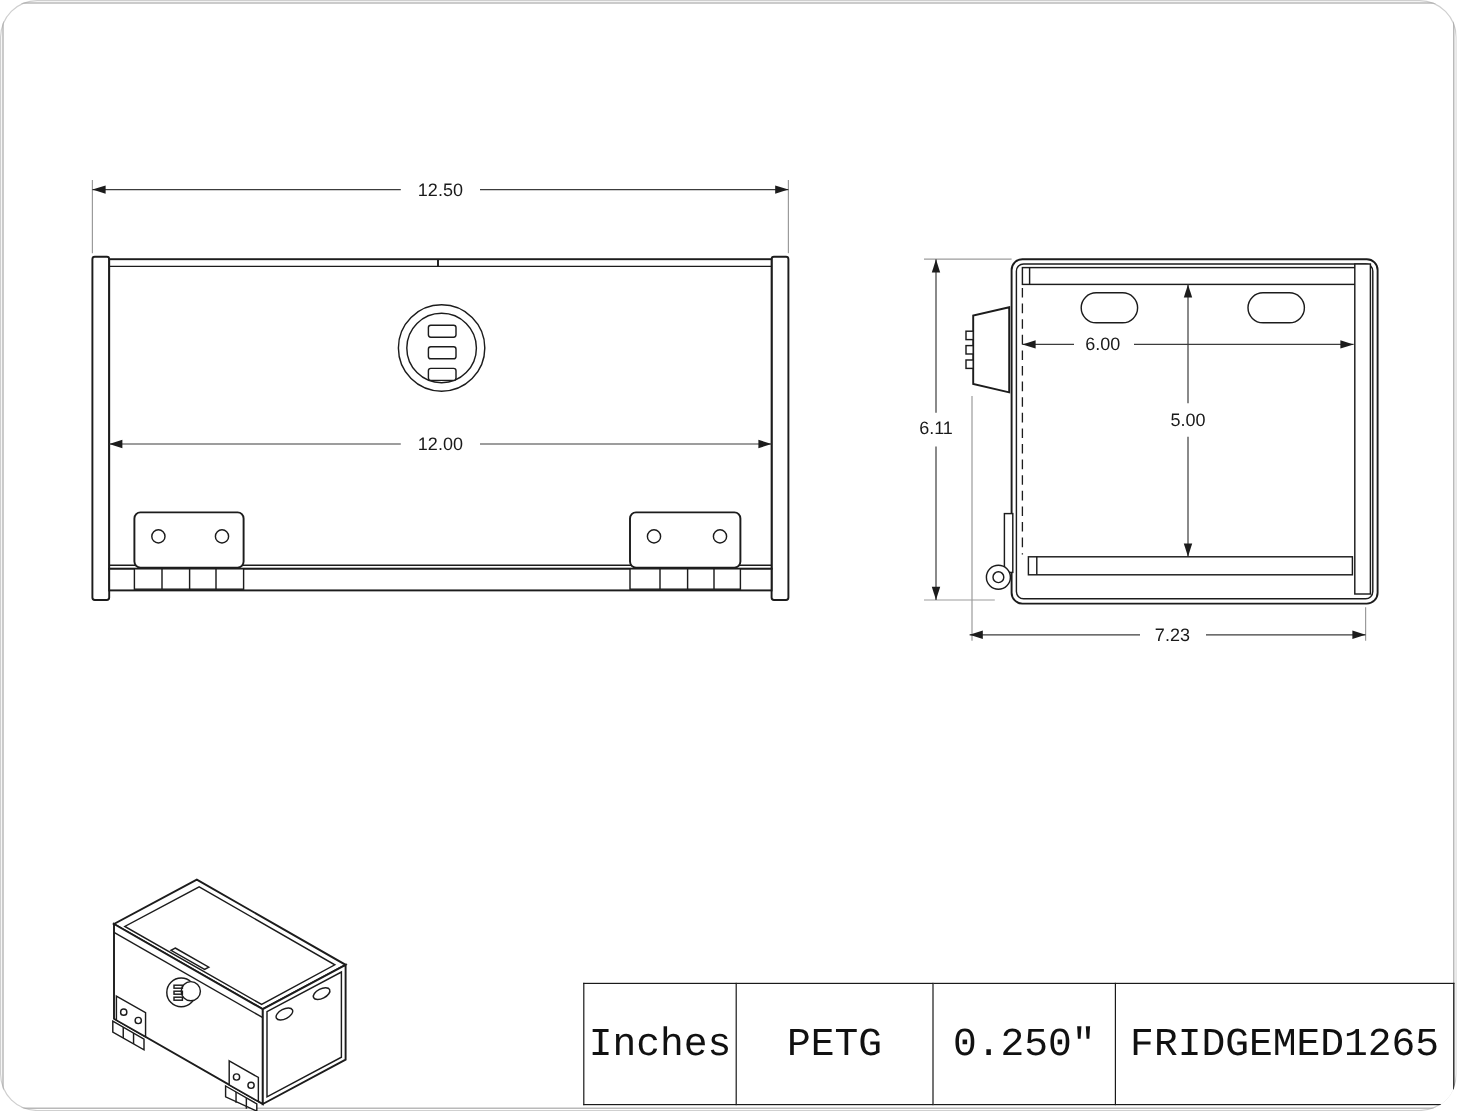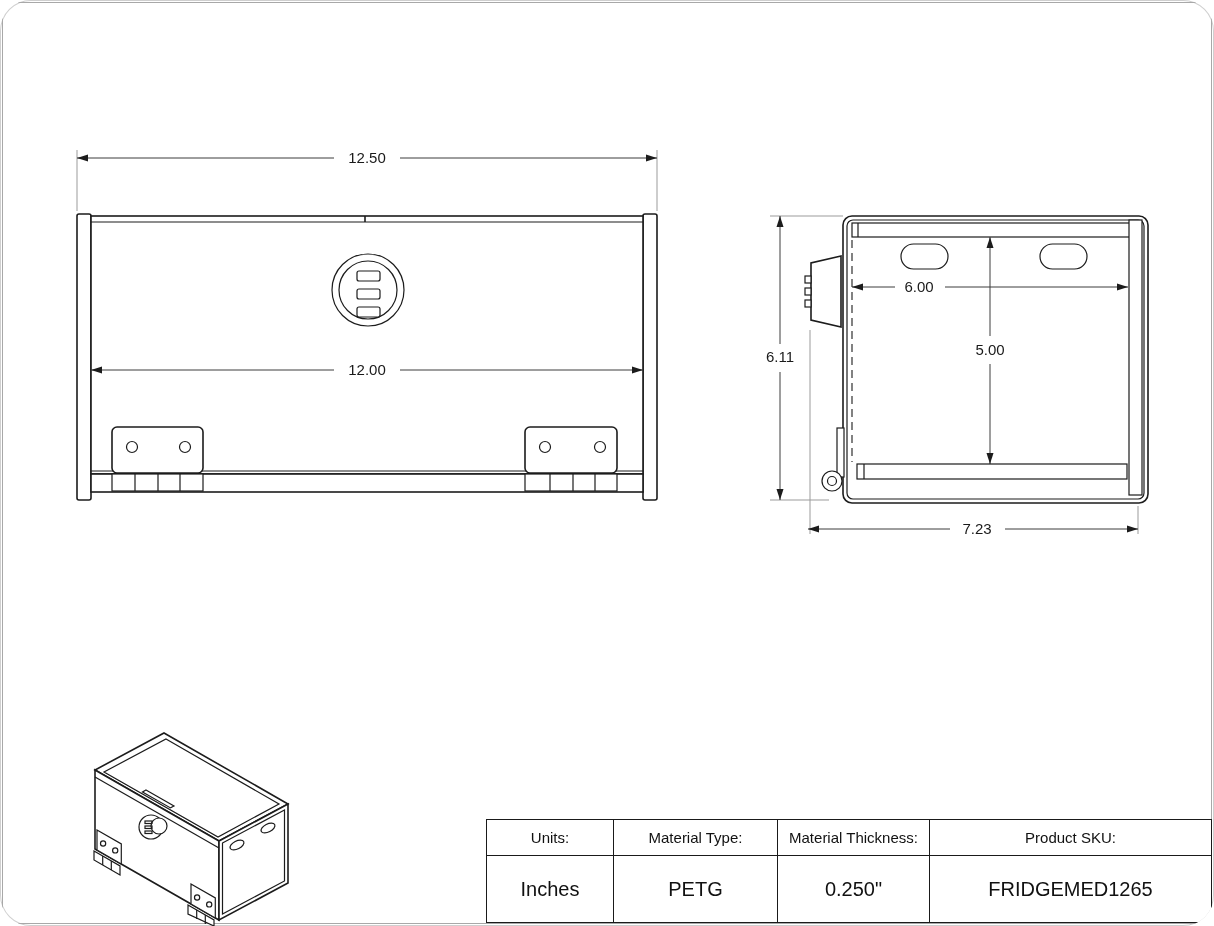--- a/index.html
+++ b/index.html
@@ -35,21 +35,21 @@
     position:absolute; left:486px; top:819px; width:725px; height:102px;
     border-collapse:collapse; table-layout:fixed;
   }
   .title-block td {
     border:1.5px solid #1a1a1a;
     text-align:center; vertical-align:middle;
     color:#111; background:#fff;
     overflow:hidden; white-space:nowrap;
   }
   .title-block tr.hdr td { height:33px; font-size:15px; }
-  .title-block tr.val td { height:64px; font-size:20px; }
+  .title-block tr.val td { height:64px; font-size:33px;font-family:Liberation Mono, monospace; }
 </style>
 </head>
 <body>
 
 <div class="page">
   <div class="page-frame"></div>
 
   <svg width="1214" height="926" viewBox="0 0 1214 926">
 
     <g>
@@ -226,26 +226,20 @@
   </svg>
 
   <table class="title-block">
     <colgroup>
       <col style="width:127px">
         <col style="width:164px">
         <col style="width:152px">
         <col style="width:282px">
     </colgroup>
     <tbody>
-        <tr class="hdr">
-      <td>Units:</td>
-      <td>Material Type:</td>
-      <td>Material Thickness:</td>
-      <td>Product SKU:</td>
-    </tr>
     <tr class="val">
       <td>Inches</td>
       <td>PETG</td>
       <td>0.250"</td>
       <td>FRIDGEMED1265</td>
     </tr>
   </tbody>
     </table>
 </div>
 

